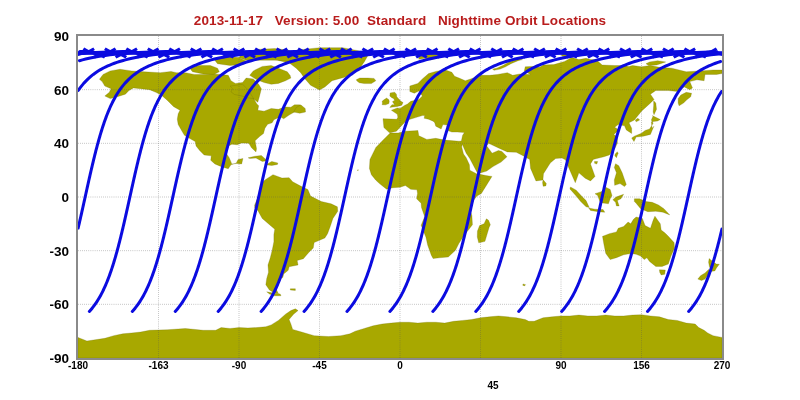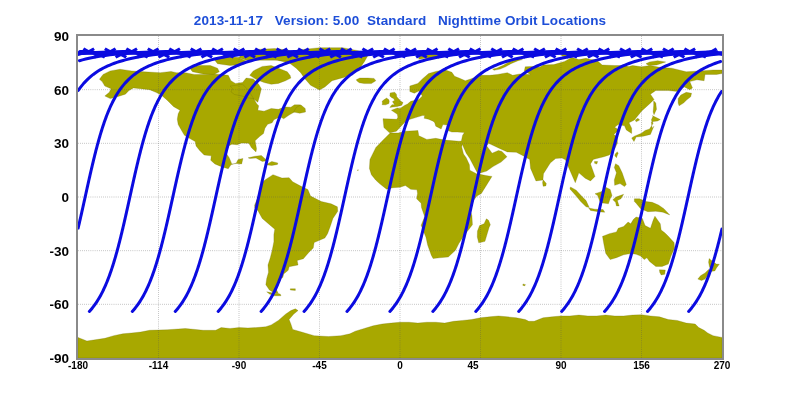--- a/index.html
+++ b/index.html
@@ -3,21 +3,21 @@
 <meta charset="utf-8">
 <style>
   html,body{margin:0;padding:0;background:#ffffff;}
   body{width:800px;height:400px;overflow:hidden;
        font-family:"Liberation Sans","DejaVu Sans",sans-serif;}
   #root{position:relative;width:800px;height:400px;background:#ffffff;}
 
   #title{
     position:absolute; left:0; top:13px; width:800px;
     text-align:center; font-size:13.5px; font-weight:bold;
-    color:#1d4ed8; letter-spacing:0.1px; white-space:pre;
+    color:#b91c1c; letter-spacing:0.1px; white-space:pre;
   }
 
   #plotwrap{position:absolute; left:78px; top:36px; width:644px; height:322px;}
   #frame{position:absolute; left:-2px; top:-2px; width:648px; height:326px;
          border:2px solid #8a8a8a; box-sizing:border-box; pointer-events:none;}
   #plot{position:absolute; left:0; top:0; width:644px; height:322px;
         background:#ffffff; overflow:hidden;}
   svg{display:block;}
 
   .ytick{position:absolute; right:722px; transform:translateY(-50%);
@@ -183,40 +183,40 @@
   </div>
 
   <div id="ylabels">
       <div class="ytick" style="top: 36px;">
         <span>90</span>
       </div>
       <div class="ytick" style="top: 89.6667px; margin-left: 15px;">
         <span>60</span>
       </div>
       <div class="ytick" style="top: 143.333px;">
-        <span>30</span>
+        <span>40</span>
       </div>
       <div class="ytick" style="top: 197px;">
         <span>0</span>
       </div>
       <div class="ytick" style="top: 250.667px;">
         <span>-30</span>
       </div>
       <div class="ytick" style="top: 304.333px; text-align: center;">
         <span>-60</span>
       </div>
       <div class="ytick" style="top: 358px;">
         <span>-90</span>
       </div>
     </div>
   <div id="xlabels">
       <div class="xtick" style="left: 78px;">-180</div>
-      <div class="xtick" style="left: 158.5px;">-114</div>
+      <div class="xtick" style="left: 158.5px;">-163</div>
       <div class="xtick" style="left: 239px;">-90</div>
       <div class="xtick" style="left: 319.5px; text-align: right;">-45</div>
       <div class="xtick" style="left: 400px;">0</div>
-      <div class="xtick" style="left: 473px;">45</div>
+      <div class="xtick" style="left: 493px; margin-top: 20px;">45</div>
       <div class="xtick" style="left: 561px;">90</div>
       <div class="xtick" style="left: 641.5px;">156</div>
       <div class="xtick" style="left: 722px;">270</div>
     </div>
 
 </div>
 
 </body></html>

